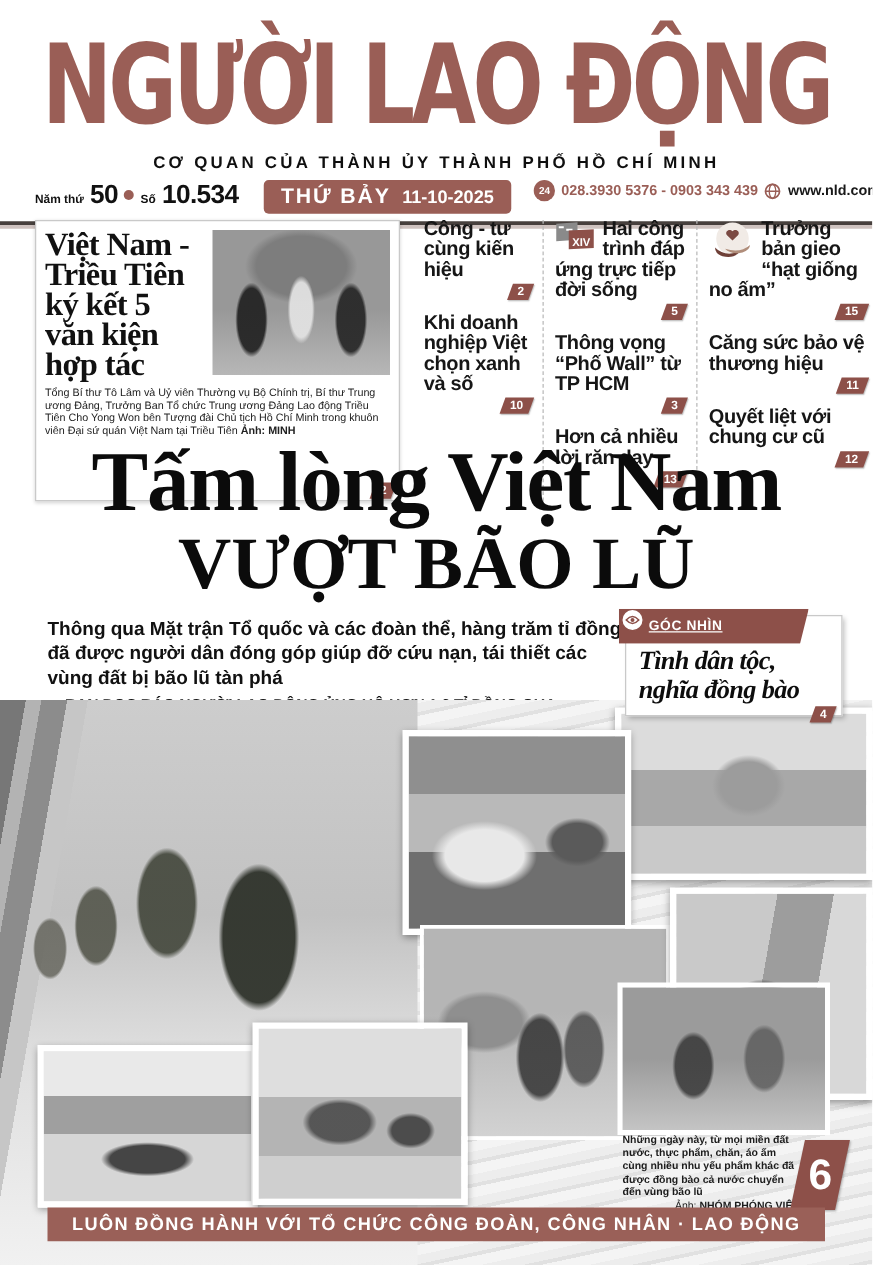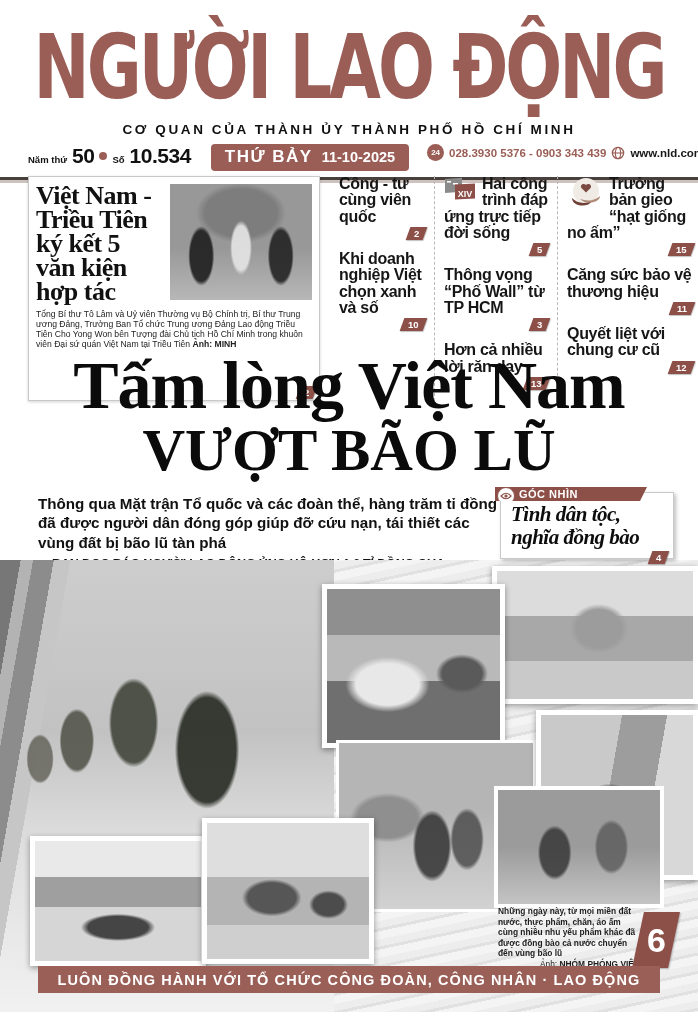--- a/index.html
+++ b/index.html
@@ -63,23 +63,23 @@
 
   
   .deck-wrap{position:absolute;top:494px;left:38px;width:460px;}
   .deck{font-weight:bold;font-size:15.2px;line-height:1.28;color:#111;}
   .deck-bullet{margin-top:5px;font-weight:900;font-size:12.6px;letter-spacing:-0.2px;display:flex;align-items:center;gap:5px;}
   .deck-bullet .dot{flex:none;width:9px;height:9px;border-radius:50%;background:#9a5e56;}
 
   
   .gocnhin{position:absolute;top:492px;right:24px;width:174px;background:#fff;border:1px solid #c9c9c9;
         box-shadow:2px 2px 4px rgba(0,0,0,.25);padding:4px 8px 10px 10px;box-sizing:border-box;z-index:6;}
-  .gn-banner{position:relative;margin:-10px 18px 2px -16px;background:#8d5049;color:#fff;height:14px;
+  .gn-banner{position:relative;margin:-10px 18px 2px -16px;background:#8d5049;color:#fff;height:28px;
         display:flex;align-items:center;padding-left:24px;font-weight:900;font-size:11px;letter-spacing:.5px;
-        clip-path:polygon(0 0,100% 0,calc(100% - 7px) 100%,0 100%);}
+        clip-path:polygon(0 0,100% 0,calc(100% - 7px) 100%,0 100%);text-decoration:underline;}
   .gn-eye{position:absolute;left:2px;top:0px;width:18px;height:18px;border-radius:50%;background:#fff;
         border:1.5px solid #8d5049;display:flex;align-items:center;justify-content:center;box-sizing:border-box;}
   .gn-hl{font-family:"Liberation Serif",serif;font-weight:bold;font-style:italic;font-size:21px;
         line-height:1.08;letter-spacing:-0.5px;color:#0d0d0d;}
   .gn-badge{position:absolute;right:6px;bottom:-6px;}
 
   
   .collage{position:absolute;top:560px;left:0;width:698px;height:452px;
         background:repeating-linear-gradient(168deg,#ededed 0 7px,#e1e1e1 7px 10px,#f4f4f4 10px 18px);}
   .ph{position:absolute;box-sizing:border-box;}
@@ -192,21 +192,21 @@
         <span>Tổng Bí thư Tô Lâm và Uỷ viên Thường vụ Bộ Chính trị, Bí thư Trung ương Đảng, Trưởng Ban Tổ chức Trung ương Đảng Lao động Triều Tiên Cho Yong Won bên Tượng đài Chủ tịch Hồ Chí Minh trong khuôn viên Đại sứ quán Việt Nam tại Triều Tiên</span>
         <span class="lead-credit">Ảnh: MINH</span>
       </div>
       <span class="pb lead-badge"><i>2</i></span>
     </div>
 
     <div class="hl-cols">
 
       <div class="hl-col hl-col1">
         <div class="hl-item">
-          <div class="hl-title">Công - tư cùng viên quốc</div>
+          <div class="hl-title">Công - tư cùng kiến hiệu</div>
           <div class="hl-badge-row">
               <span class="pb"><i>2</i></span>
             </div>
         </div>
         <div class="hl-item">
           <div class="hl-title">Khi doanh nghiệp Việt chọn xanh và số</div>
           <div class="hl-badge-row">
               <span class="pb"><i>10</i></span>
             </div>
         </div>

